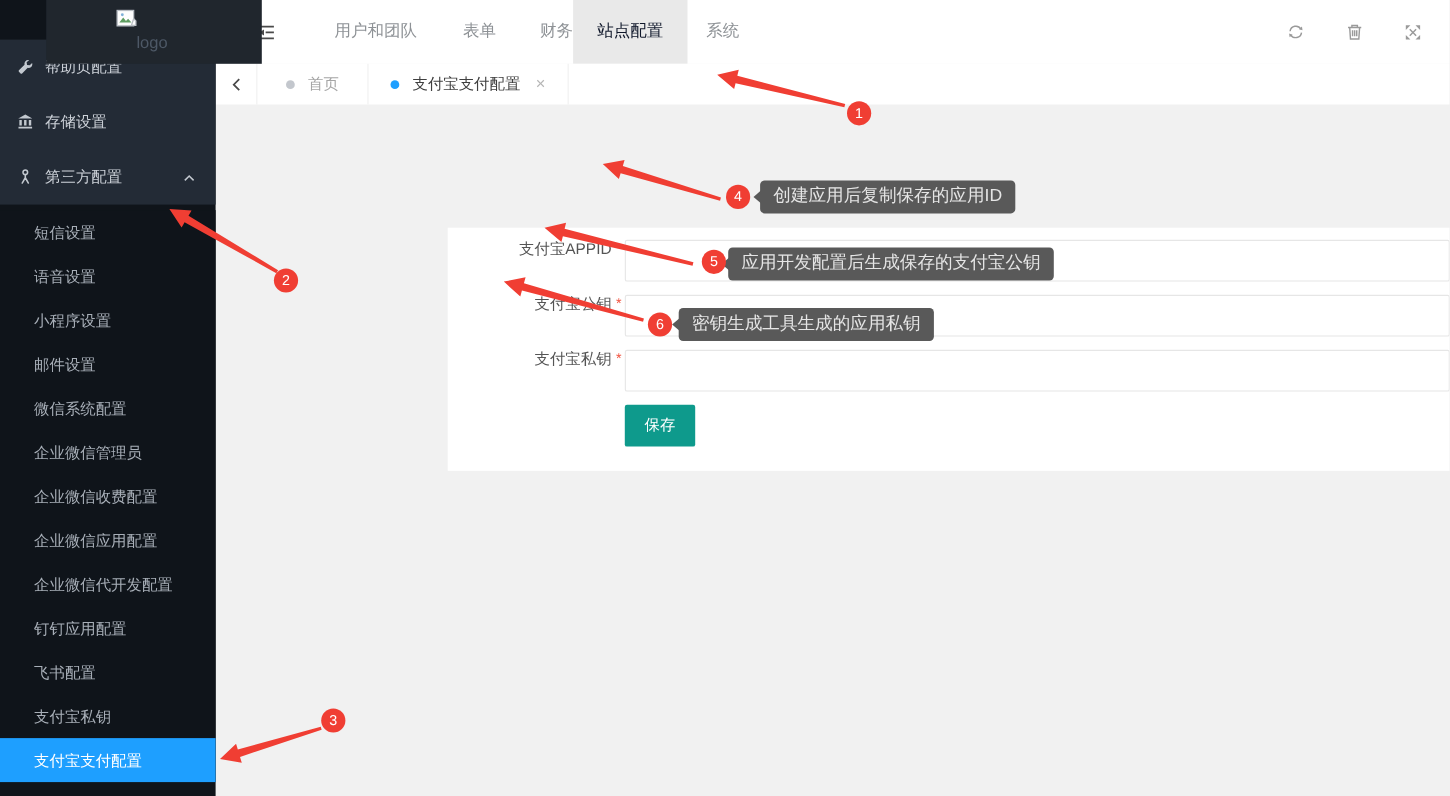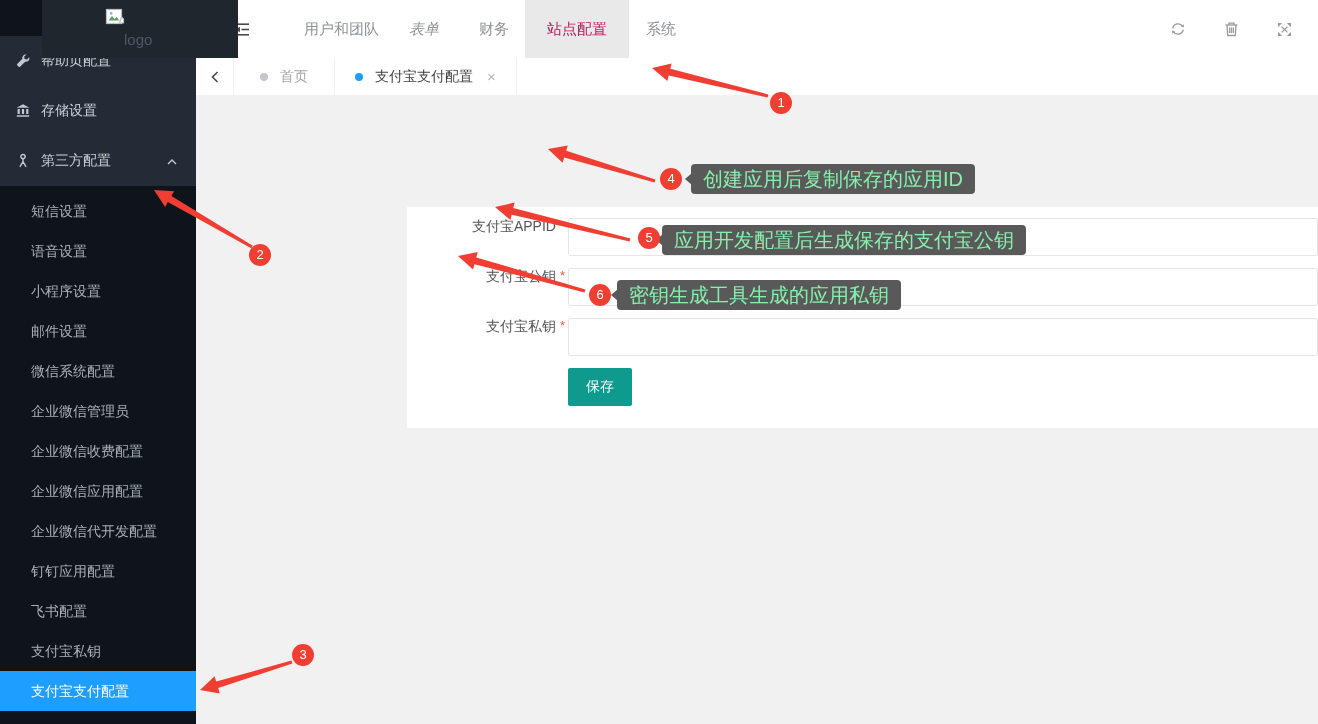--- a/index.html
+++ b/index.html
@@ -19,23 +19,23 @@
   .sub-menu{position:absolute;left:0;top:191px;width:196px;background:#0f141a;z-index:2;}
   .sub-item{height:40px;line-height:40px;padding-left:31px;font-size:14px;color:#a8afb8;cursor:pointer;}
   .sub-item.active{background:#1E9FFF;color:#fff;}
 
   
   .topbar{position:absolute;left:196px;top:0;right:0;height:58px;background:#fff;display:flex;align-items:center;z-index:4;}
   .tb-toggle{margin-left:38px;cursor:pointer;display:flex;}
   .tb-nav{display:flex;align-items:flex-end;height:58px;}
   .tb-item{font-size:15px;color:#8e9296;cursor:pointer;height:58px;line-height:58px;}
   .tb-item.m1{margin-left:53px;}
-  .tb-item.m2{margin-left:30px;font-style:italic;}
+  .tb-item.m2{margin-left:42px;}
   .tb-item.m3{margin-left:40px;}
-  .tb-item.active{background:#e9e9e9;color:#be185d;padding:0 22px;margin-left:16px;}
+  .tb-item.active{background:#e9e9e9;color:#0f172a;padding:0 22px;}
   .tb-item.m4{margin-left:17px;}
   .tb-icons{margin-left:auto;display:flex;align-items:center;margin-right:26px;}
   .tb-icons .tbi{margin-left:38px;cursor:pointer;display:flex;}
 
   
   .tabsrow{position:absolute;left:196px;top:58px;right:0;height:37px;background:#fff;display:flex;align-items:stretch;z-index:4;}
   .tab-back{width:37px;display:flex;align-items:center;justify-content:center;border-right:1px solid #f0f0f0;cursor:pointer;}
   .tab{display:flex;align-items:center;border-right:1px solid #f0f0f0;padding:0 26px;cursor:pointer;font-size:14px;color:#a5a5a5;}
   .tab .dot{width:8px;height:8px;border-radius:50%;background:#c3c7cd;margin-right:12px;}
   .tab.active{color:#3f3f3f;padding:0 20px;}
@@ -52,21 +52,21 @@
   .fi-input{flex:1;margin-left:3px;height:36px;border:1px solid #e6e6e6;border-radius:2px;outline:none;
             font-size:14px;padding:0 10px;color:#333;background:#fff;}
   .btn-row{margin-left:161px;}
   .btn-save{width:64px;height:38px;background:#0e9a8c;color:#fff;border:none;border-radius:2px;
             font-size:14px;cursor:pointer;font-family:inherit;}
 
   
   .anno-svg{position:absolute;left:0;top:0;z-index:50;pointer-events:none;}
   .anno-circle{position:absolute;width:22px;height:22px;border-radius:50%;background:#F03E33;color:#fff;
                font-size:13px;line-height:22px;text-align:center;z-index:52;}
-  .tip{position:absolute;height:30px;line-height:30px;background:#595959;color:#86efac;font-size:20px;
+  .tip{position:absolute;height:30px;line-height:30px;background:#595959;color:#e5e5e5;font-size:16px;
        padding:0 12px;border-radius:4px;white-space:nowrap;z-index:51;}
   .tip .caret{position:absolute;left:-6px;top:9px;width:0;height:0;
        border-top:6px solid transparent;border-bottom:6px solid transparent;border-right:7px solid #595959;}
   .c1{left:770px;top:92px;} .c2{left:249px;top:244px;} .c3{left:292px;top:644px;}
   .c4{left:660px;top:168px;} .c5{left:638px;top:227px;} .c6{left:589px;top:284px;}
   .t4{left:691px;top:164px;} .t5{left:662px;top:225px;} .t6{left:617px;top:280px;}
 
   svg .ln{stroke:#9a9a9a;stroke-width:1.3;fill:none;}
   svg .fl{fill:#9a9a9a;}
 </style>

